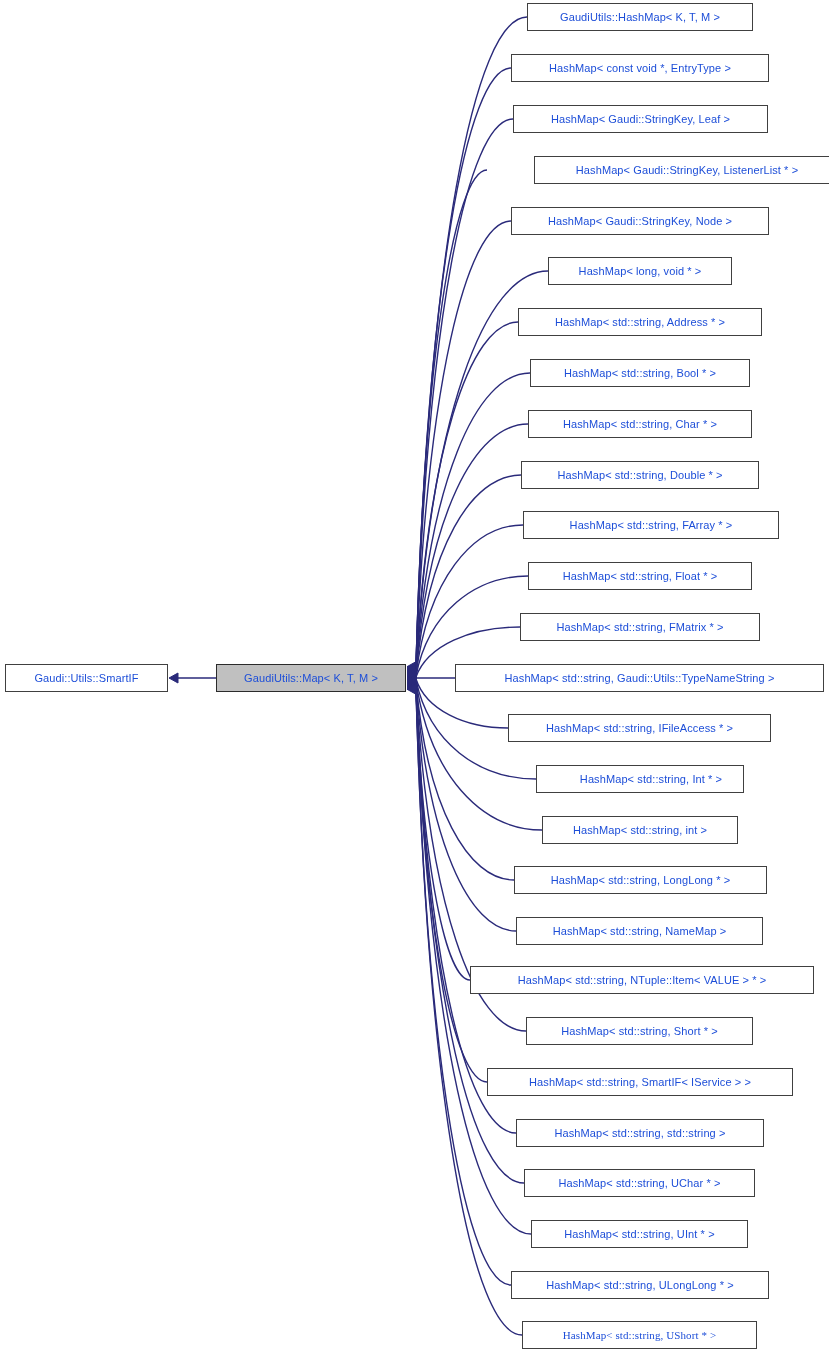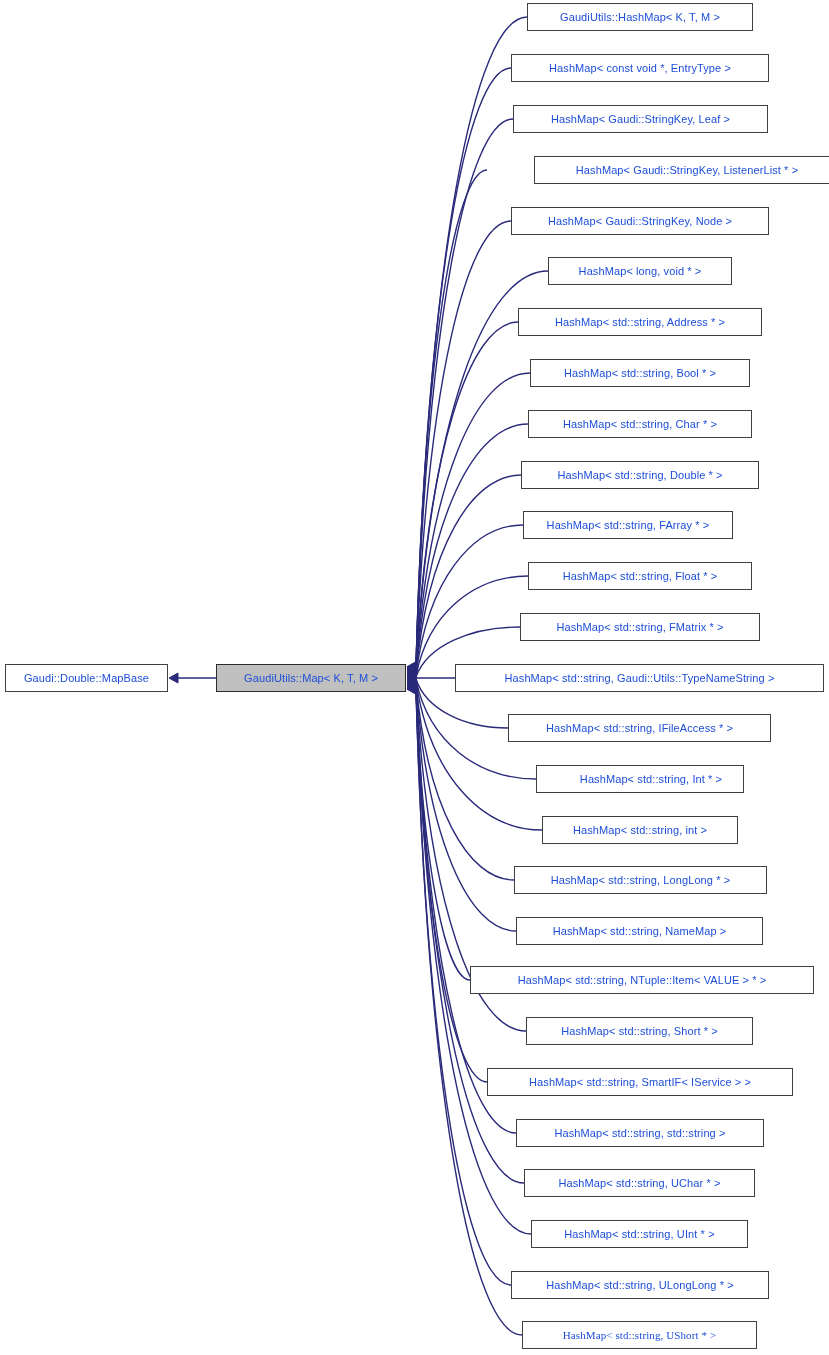--- a/index.html
+++ b/index.html
@@ -105,33 +105,33 @@
       <polygon points="407,686.6571428571428 416,681.6571428571428 416,691.6571428571428" fill="#2a2a7a" stroke="#2a2a7a"></polygon>
       <path d="M 416 688.7228571428572 C 428.5 1033.442857142857, 476 1234, 531 1234" fill="none" stroke="#2a2a7a" stroke-width="1.4"></path>
       <polygon points="407,687.5314285714286 416,682.5314285714286 416,692.5314285714286" fill="#2a2a7a" stroke="#2a2a7a"></polygon>
       <path d="M 416 689.7064285714287 C 426.5 1066.0464285714286, 466.4 1285, 511 1285" fill="none" stroke="#2a2a7a" stroke-width="1.4"></path>
       <polygon points="407,688.4057142857143 416,683.4057142857143 416,693.4057142857143" fill="#2a2a7a" stroke="#2a2a7a"></polygon>
       <path d="M 416 690.6707142857142 C 427.6 1098.0107142857141, 471.68 1335, 522 1335" fill="none" stroke="#2a2a7a" stroke-width="1.4"></path>
       <polygon points="407,689.2628571428571 416,684.2628571428571 416,694.2628571428571" fill="#2a2a7a" stroke="#2a2a7a"></polygon>
     </svg>
 
   <div id="nodes">
-      <div class="node base" style="left: 5px; top: 664px; width: 163px; height: 28px;">Gaudi::Double::MapBase</div>
+      <div class="node base" style="left: 5px; top: 664px; width: 163px; height: 28px;">Gaudi::Utils::SmartIF</div>
       <div class="node root" style="left: 216px; top: 664px; width: 190px; height: 28px;">GaudiUtils::Map&lt; K, T, M &gt;</div>
       <div class="node derived" style="left: 527px; top: 3px; width: 226px;">GaudiUtils::HashMap&lt; K, T, M &gt;</div>
       <div class="node derived" style="left: 511px; top: 54px; width: 258px;">HashMap&lt; const void *, EntryType &gt;</div>
       <div class="node derived" style="left: 513px; top: 105px; width: 255px;">HashMap&lt; Gaudi::StringKey, Leaf &gt;</div>
       <div class="node derived" style="left: 487px; top: 156px; width: 306px; margin-left: 47px;">HashMap&lt; Gaudi::StringKey, ListenerList * &gt;</div>
       <div class="node derived" style="left: 511px; top: 207px; width: 258px;">HashMap&lt; Gaudi::StringKey, Node &gt;</div>
       <div class="node derived" style="left: 548px; top: 257px; width: 184px;">HashMap&lt; long, void * &gt;</div>
       <div class="node derived" style="left: 518px; top: 308px; width: 244px;">HashMap&lt; std::string, Address * &gt;</div>
       <div class="node derived" style="left: 530px; top: 359px; width: 220px;">HashMap&lt; std::string, Bool * &gt;</div>
       <div class="node derived" style="left: 528px; top: 410px; width: 224px;">HashMap&lt; std::string, Char * &gt;</div>
       <div class="node derived" style="left: 521px; top: 461px; width: 238px;">HashMap&lt; std::string, Double * &gt;</div>
-      <div class="node derived" style="left: 523px; top: 511px; width: 210px;">HashMap&lt; std::string, FArray * &gt;</div>
+      <div class="node derived" style="left: 523px; top: 511px; width: 256px;">HashMap&lt; std::string, FArray * &gt;</div>
       <div class="node derived" style="left: 528px; top: 562px; width: 224px;">HashMap&lt; std::string, Float * &gt;</div>
       <div class="node derived" style="left: 520px; top: 613px; width: 240px;">HashMap&lt; std::string, FMatrix * &gt;</div>
       <div class="node derived" style="left: 455px; top: 664px; width: 369px;">HashMap&lt; std::string, Gaudi::Utils::TypeNameString &gt;</div>
       <div class="node derived" style="left: 508px; top: 714px; width: 263px;">HashMap&lt; std::string, IFileAccess * &gt;</div>
       <div class="node derived" style="left: 536px; top: 765px; width: 208px; padding-left: 22px;">HashMap&lt; std::string, Int * &gt;</div>
       <div class="node derived" style="left: 542px; top: 816px; width: 196px;">HashMap&lt; std::string, int &gt;</div>
       <div class="node derived" style="left: 514px; top: 866px; width: 253px;">HashMap&lt; std::string, LongLong * &gt;</div>
       <div class="node derived" style="left: 516px; top: 917px; width: 247px;">HashMap&lt; std::string, NameMap &gt;</div>
       <div class="node derived" style="left: 470px; top: 966px; width: 344px;">HashMap&lt; std::string, NTuple::Item&lt; VALUE &gt; * &gt;</div>
       <div class="node derived" style="left: 526px; top: 1017px; width: 227px;">HashMap&lt; std::string, Short * &gt;</div>

